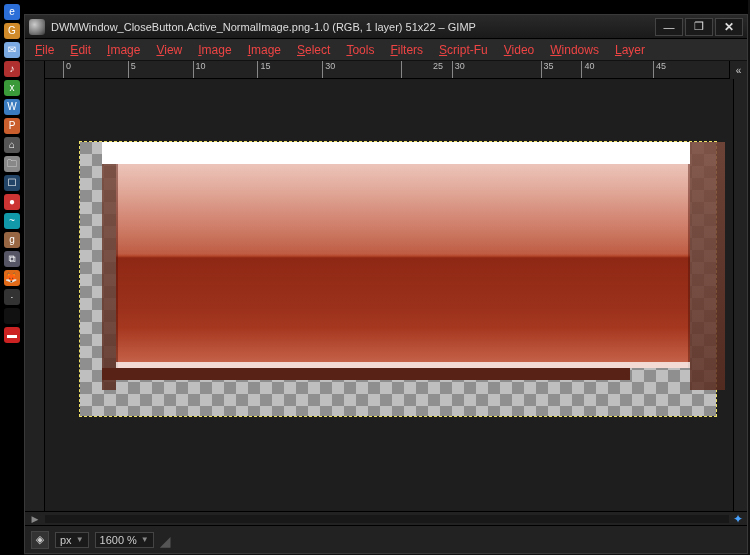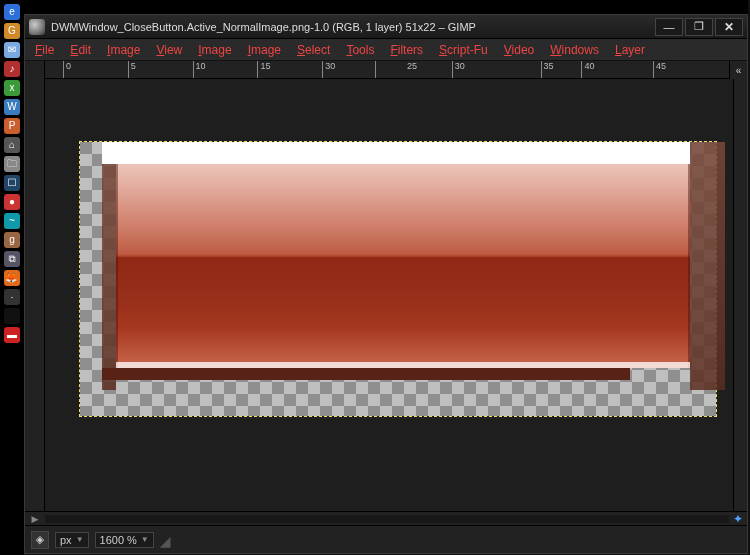--- a/index.html
+++ b/index.html
@@ -254,21 +254,21 @@
     </div>
 
   <div class="ruler-row">
     <div class="ruler-corner"></div>
     <div class="h-ruler" id="h-ruler">
         <div class="tick" style="left: 18px;">0</div>
         <div class="tick" style="left: 82.8px;">5</div>
         <div class="tick" style="left: 147.6px;">10</div>
         <div class="tick" style="left: 212.4px;">15</div>
         <div class="tick" style="left: 277.2px;">30</div>
-        <div class="tick" style="left: 330px; padding-left: 31px;">25</div>
+        <div class="tick" style="left: 356px; padding-left: 31px;">25</div>
         <div class="tick" style="left: 406.8px;">30</div>
         <div class="tick" style="left: 471.6px; margin-left: 24px;">35</div>
         <div class="tick" style="left: 536.4px;">40</div>
         <div class="tick" style="left: 608px;">45</div>
         <div class="tick" style="left: 684px;">50</div>
       </div>
     <div class="nav-toggle">«</div>
   </div>
 
   <div class="workarea">

